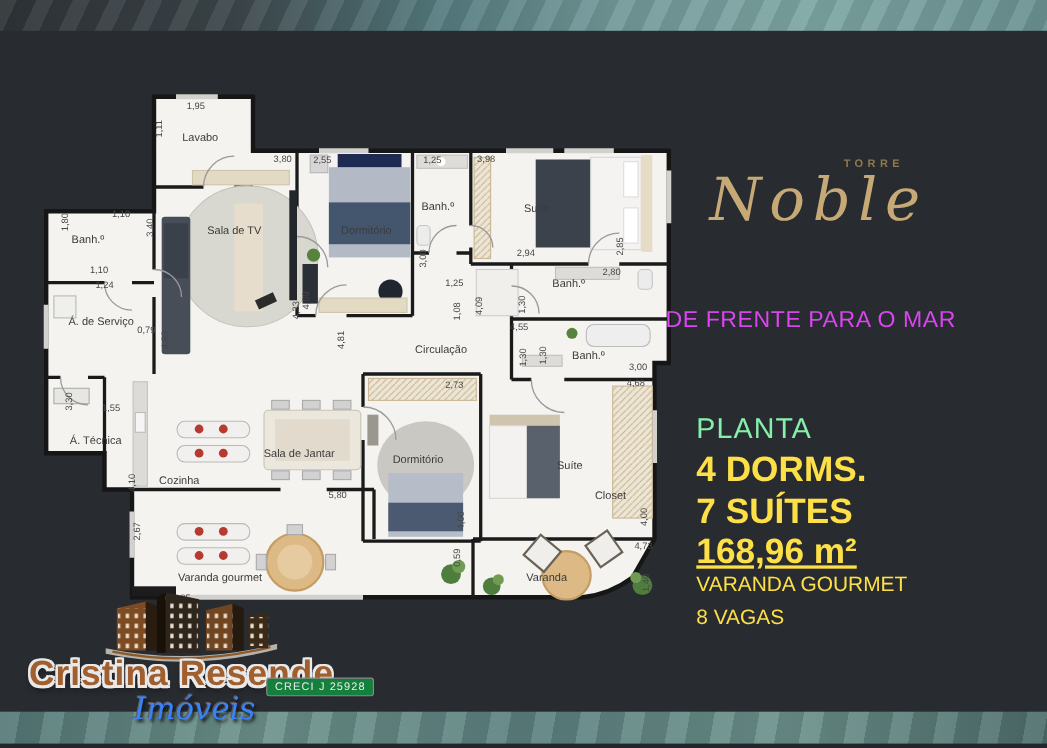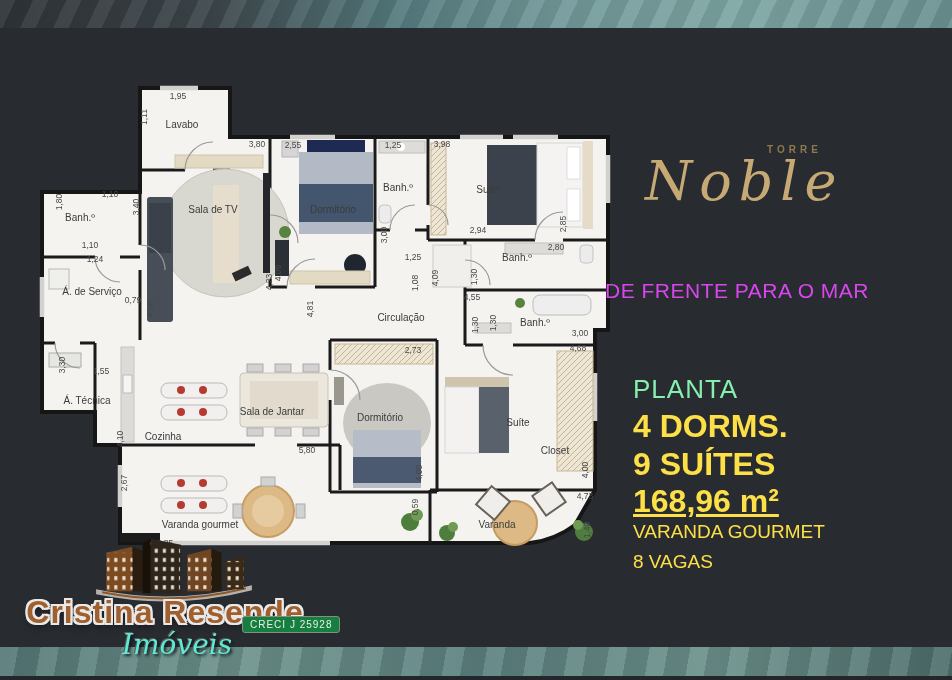--- a/index.html
+++ b/index.html
@@ -30,21 +30,21 @@
   .pos-dorms{top:408px;} .pos-suites{top:446px;} .pos-area{top:483px;text-decoration:underline;}
   .pos-vg{top:521px;} .pos-vagas{top:551px;}
 
   .logo{position:absolute;left:10px;top:528px;width:340px;height:150px;}
   .logo-buildings{position:absolute;left:78px;top:0px;width:172px;height:74px;}
   .logo-name{position:absolute;left:0px;top:66px;width:310px;text-align:center;
     font-size:32px;font-weight:bold;color:#a05f2e;letter-spacing:1px;
     text-shadow:-2px -2px 0 #e9e9e9,2px -2px 0 #e9e9e9,-2px 2px 0 #e9e9e9,2px 2px 0 #e9e9e9,
       0 -2px 0 #e9e9e9,0 2px 0 #e9e9e9,-2px 0 0 #e9e9e9,2px 0 0 #e9e9e9,0 4px 6px rgba(0,0,0,.55);}
   .logo-sub{position:absolute;left:62px;top:100px;width:210px;text-align:center;
-    font-family:"DejaVu Serif",serif;font-style:italic;font-size:28px;color:#5eead4;
+    font-family:"DejaVu Serif",serif;font-style:italic;font-size:28px;color:#3b82f6;
     text-shadow:2px 2px 3px #15171a,-1px -1px 0 #606060;}
   .creci{position:absolute;left:232px;top:88px;background:#15803d;border:1px solid #8a8a8a;
     border-radius:3px;color:#ececec;font-size:10px;letter-spacing:1px;padding:2px 7px;white-space:nowrap;}
 </style>
 </head>
 <body>
 
 <div class="stage">
   <div class="band-top"></div>
   <div class="band-bottom"></div>
@@ -266,21 +266,21 @@
       <text class="dim" x="130" y="461">3,85</text>
     </g>
   </svg>
 
   <div>
     <div class="side-text torre">TORRE</div>
     <div class="side-text noble">Noble</div>
     <div class="side-text tagline">DE FRENTE PARA O MAR</div>
     <div class="side-text planta">PLANTA</div>
     <div class="stat big pos-dorms">4 DORMS.</div>
-    <div class="stat big pos-suites">9 SUÍTES</div>
+    <div class="stat big pos-suites">7 SUÍTES</div>
     <div class="stat big pos-area">168,96 m²</div>
     <div class="stat small pos-vg">VARANDA GOURMET</div>
     <div class="stat small pos-vagas">8 VAGAS</div>
   </div>
 
   <div class="logo">
     <svg class="logo-buildings" viewBox="0 0 170 72">
       <defs>
         <pattern id="win" patternUnits="userSpaceOnUse" width="8" height="9">
           <rect x="2" y="2" width="3" height="4" fill="#f5ead8" opacity="0.95"></rect>

